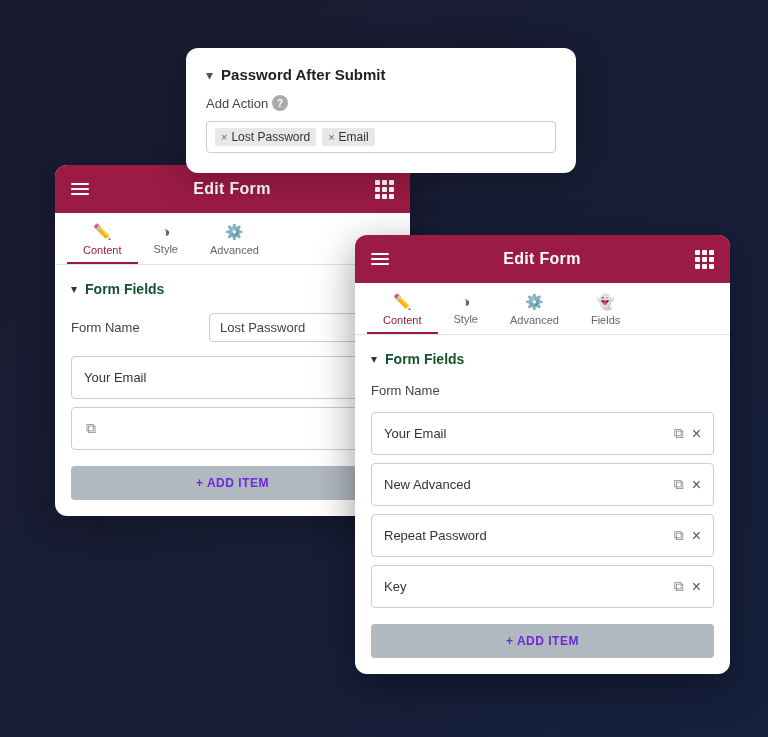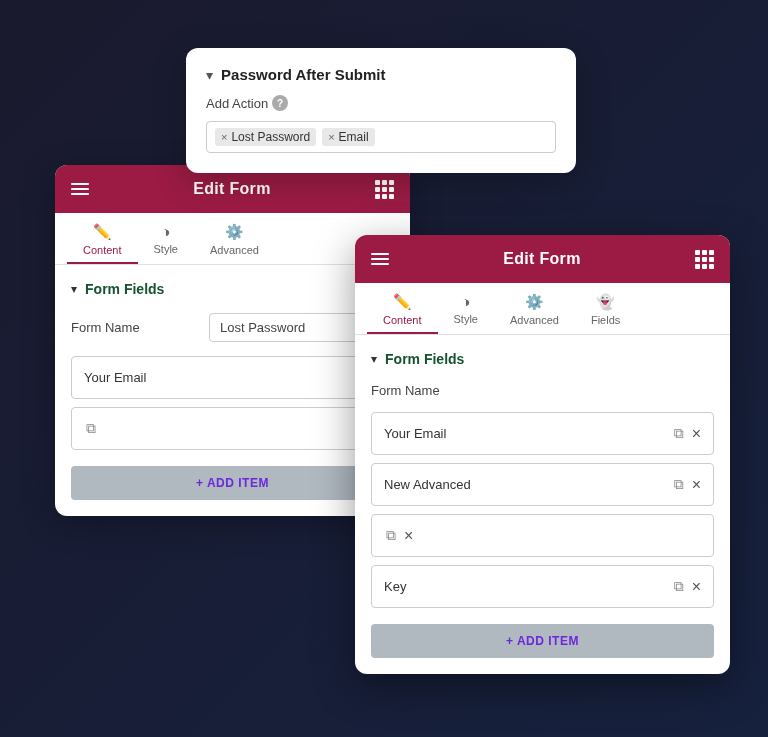--- a/index.html
+++ b/index.html
@@ -436,20 +436,21 @@
       </div>
     </div>
     <div class="field-item">
       <span class="field-item-label">New Advanced</span>
       <div class="field-actions">
         <span class="icon-btn">⧉</span>
         <span class="icon-btn-x">×</span>
       </div>
     </div>
     <div class="field-item">
+      <span class="field-item-label">Repeat Password</span>
       <div class="field-actions">
         <span class="icon-btn">⧉</span>
         <span class="icon-btn-x">×</span>
       </div>
     </div>
     <div class="field-item">
       <span class="field-item-label">Key</span>
       <div class="field-actions">
         <span class="icon-btn">⧉</span>
         <span class="icon-btn-x">×</span>

